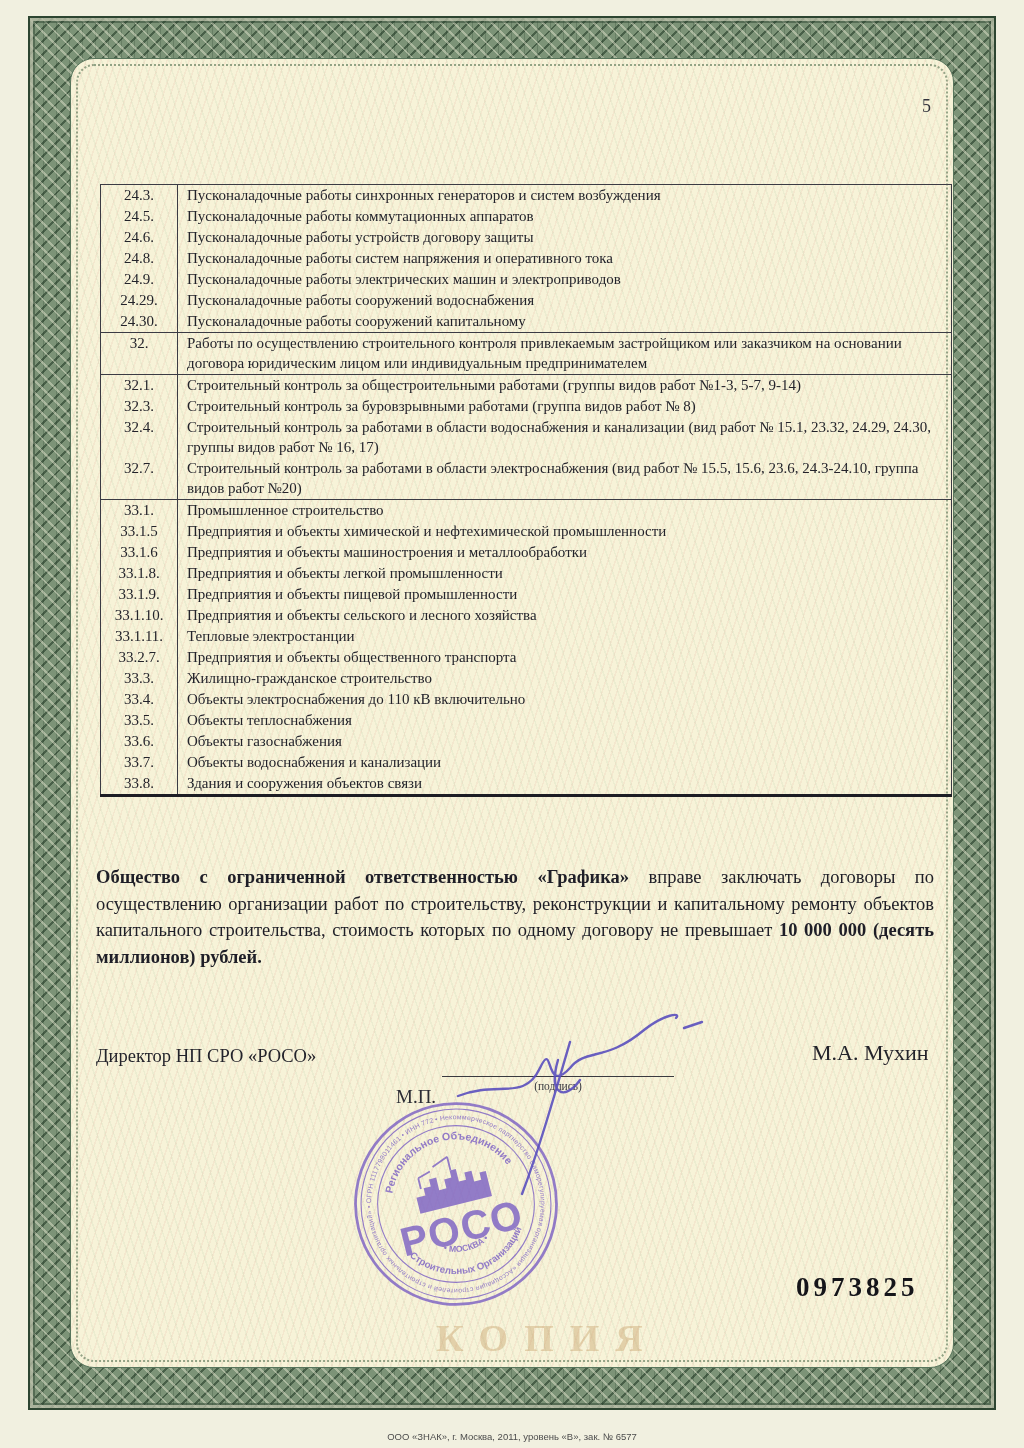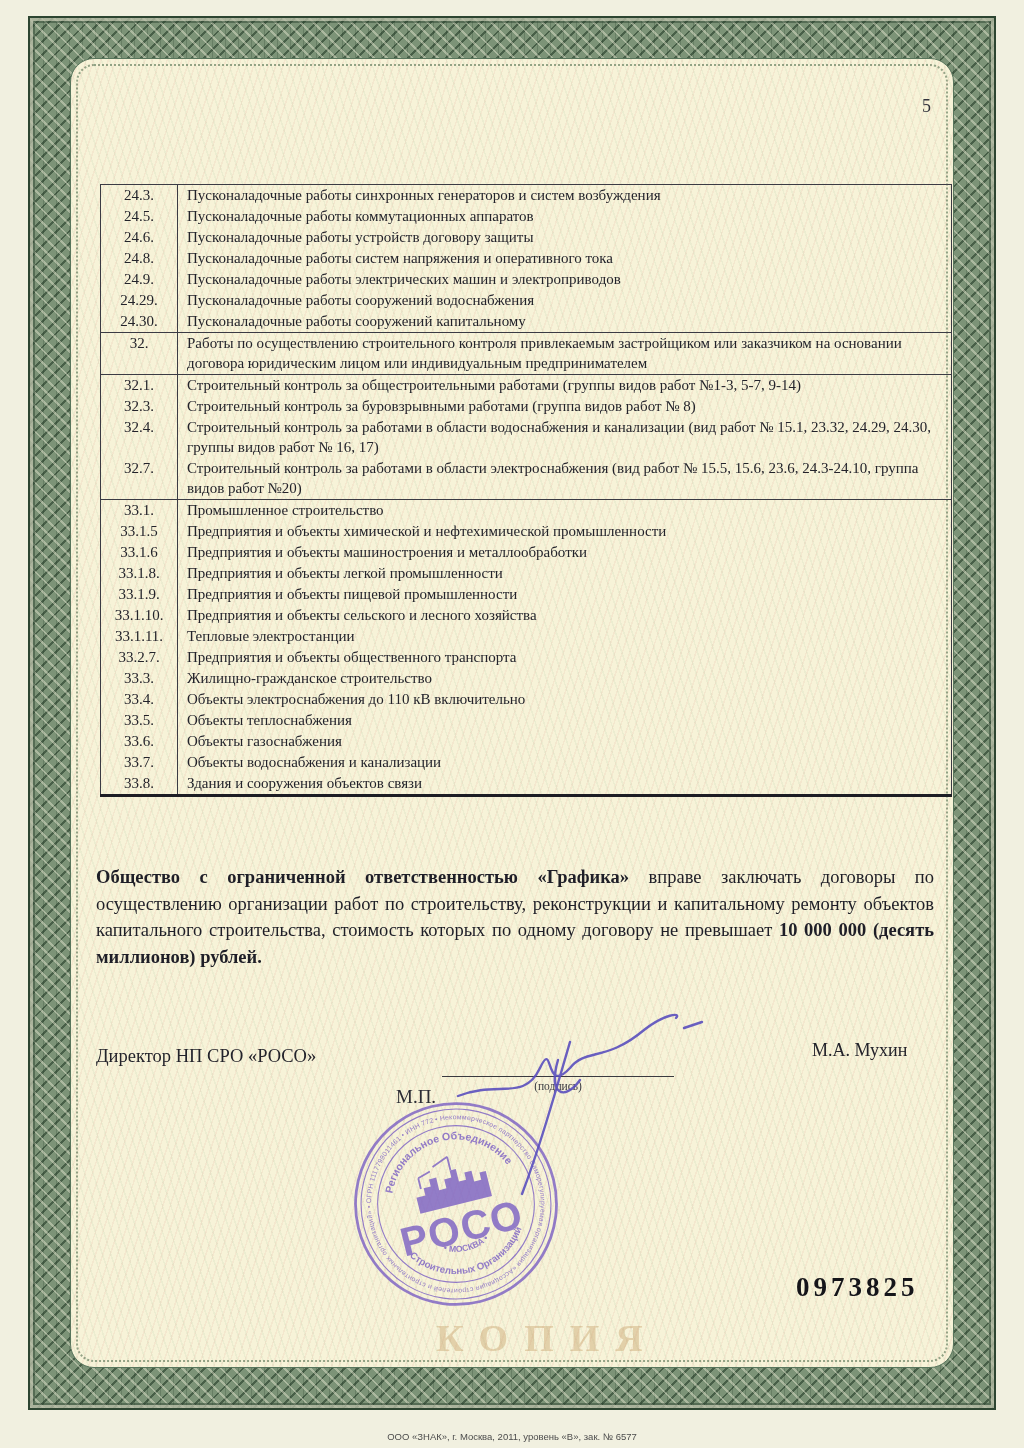--- a/index.html
+++ b/index.html
@@ -44,21 +44,21 @@
   table.works td.desc{border-left:1.3px solid #3b3b44;}
   table.works tr.rule td{border-top:1.2px solid #3b3b44;}
 
   .auth{
     position:absolute; left:96px; top:864px; width:838px;
     font-size:18.5px; line-height:26.5px; text-align:justify; color:#1e1e27;
   }
   .auth .b{font-weight:bold;}
 
   .sig-left{position:absolute; left:96px; top:1038px; font-size:18.5px;margin-top:8px;}
-  .sig-name{position:absolute; left:812px; top:1040px; font-size:18px;}
+  .sig-name{position:absolute; left:812px; top:1040px; font-size:22px;}
   .sig-line{position:absolute; left:442px; top:1076px; width:232px; border-bottom:1.4px solid #3a3a40; height:0;}
   .sig-caption{position:absolute; left:442px; top:1080px; width:232px; text-align:center; font-size:11.5px; color:#3a3a40;}
   .mp-mark{position:absolute; left:396px; top:1086px; font-size:19px; color:#2c2c34; z-index:4;}
 
   .stamp{position:absolute; left:350px; top:1098px; width:212px; height:212px; z-index:2;}
   .signature-svg{position:absolute; left:428px; top:984px; width:300px; height:230px; z-index:5; pointer-events:none;}
 
   .serial{position:absolute; left:796px; top:1272px; font-size:27px; font-weight:bold; letter-spacing:4px; color:#15151a;}
   .copy-watermark{
     position:absolute; left:416px; top:1316px;

